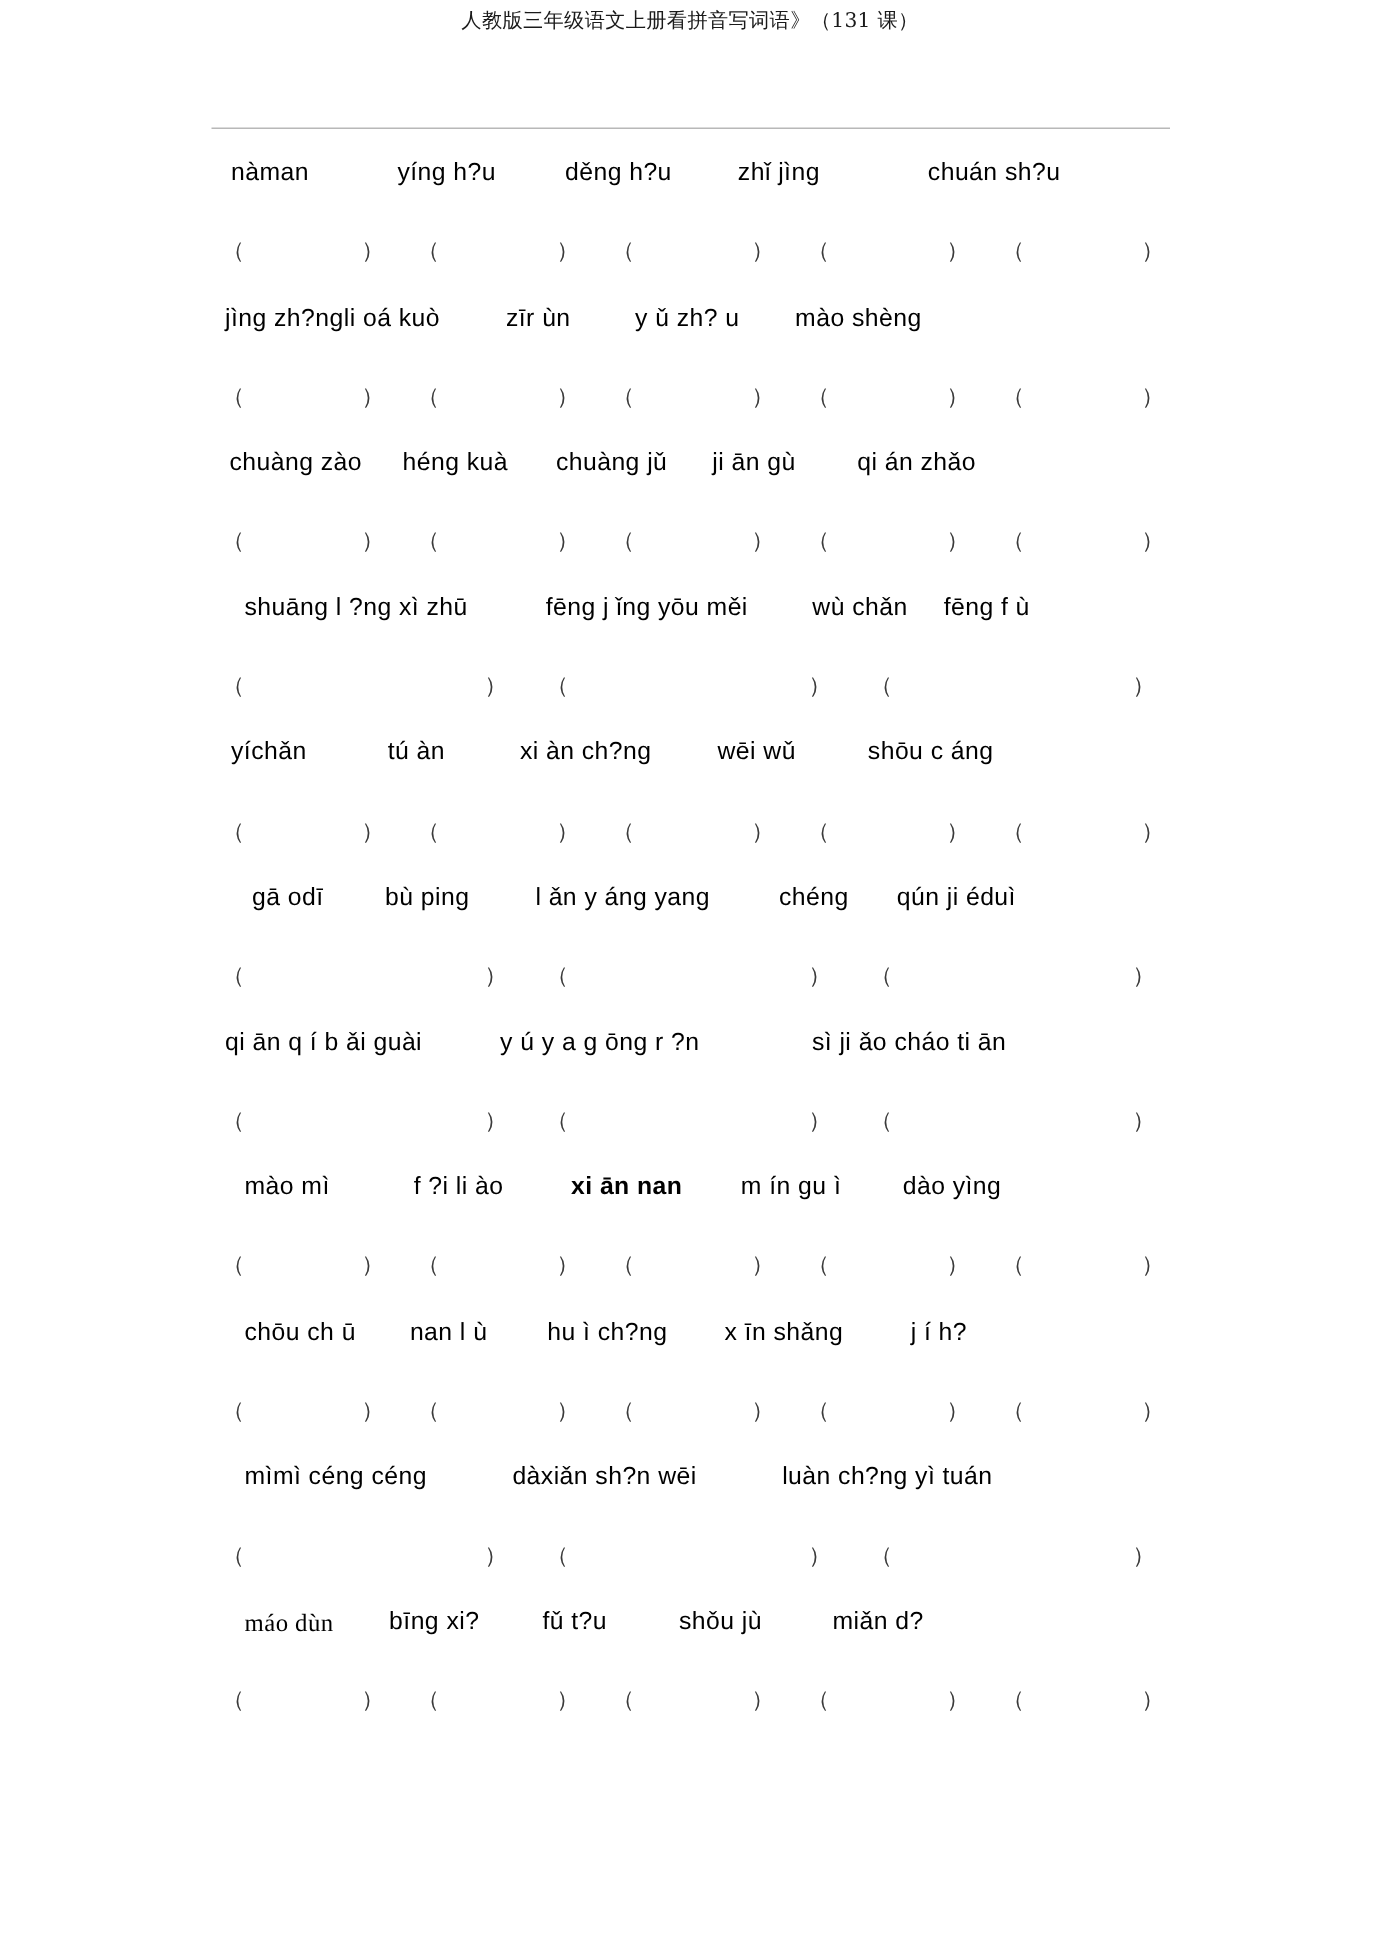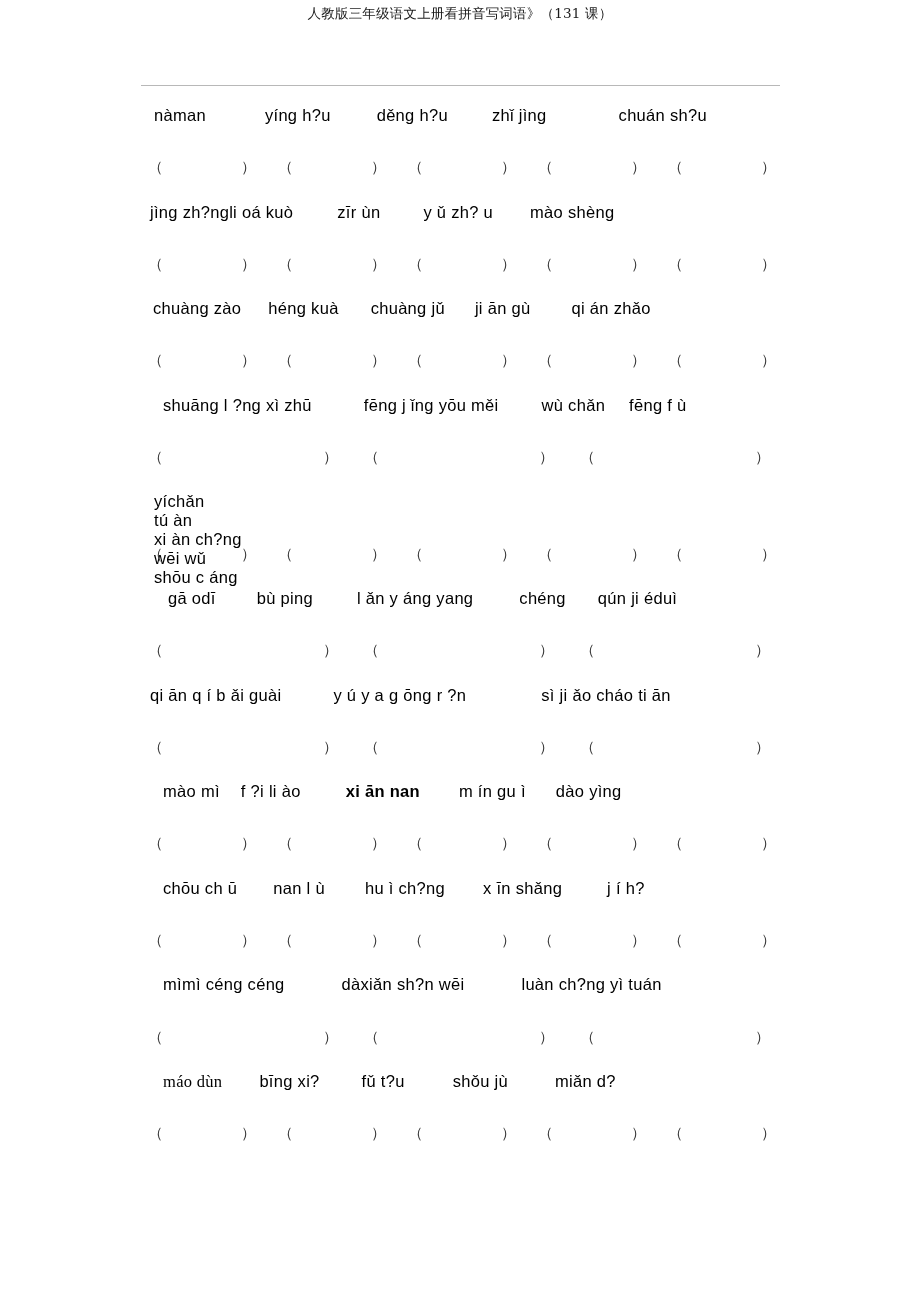--- a/index.html
+++ b/index.html
@@ -91,41 +91,41 @@
   .pl-3 .pinyin-item:nth-child(1) { margin-right: 27px; }
   .pl-3 .pinyin-item:nth-child(2) { margin-right: 32px; }
   .pl-3 .pinyin-item:nth-child(3) { margin-right: 30px; }
   .pl-3 .pinyin-item:nth-child(4) { margin-right: 41px; }
 
   .pl-4  { padding-left: 22px; }
   .pl-4 .pinyin-item:nth-child(1) { margin-right: 52px; }
   .pl-4 .pinyin-item:nth-child(2) { margin-right: 43px; }
   .pl-4 .pinyin-item:nth-child(3) { margin-right: 24px; }
 
-  .pl-5  { padding-left: 13px; flex-direction: column; }
+  .pl-5  { padding-left: 13px; }
   .pl-5 .pinyin-item:nth-child(1) { margin-right: 54px; }
   .pl-5 .pinyin-item:nth-child(2) { margin-right: 50px; }
   .pl-5 .pinyin-item:nth-child(3) { margin-right: 44px; }
-  .pl-5 .pinyin-item:nth-child(4) { margin-right: 28px; }
+  .pl-5 .pinyin-item:nth-child(4) { margin-right: 48px; }
 
   .pl-6  { padding-left: 27px; }
   .pl-6 .pinyin-item:nth-child(1) { margin-right: 41px; }
   .pl-6 .pinyin-item:nth-child(2) { margin-right: 44px; }
   .pl-6 .pinyin-item:nth-child(3) { margin-right: 46px; }
   .pl-6 .pinyin-item:nth-child(4) { margin-right: 32px; }
 
   .pl-7  { padding-left: 9px; }
   .pl-7 .pinyin-item:nth-child(1) { margin-right: 52px; }
   .pl-7 .pinyin-item:nth-child(2) { margin-right: 75px; }
 
   .pl-8  { padding-left: 22px; }
-  .pl-8 .pinyin-item:nth-child(1) { margin-right: 21px; }
+  .pl-8 .pinyin-item:nth-child(1) { margin-right: 56px; }
   .pl-8 .pinyin-item:nth-child(2) { margin-right: 45px; }
   .pl-8 .pinyin-item:nth-child(3) { margin-right: 39px; font-weight: bold; }
-  .pl-8 .pinyin-item:nth-child(4) { margin-right: 30px; text-align: right; }
+  .pl-8 .pinyin-item:nth-child(4) { margin-right: 41px; text-align: right; }
 
   .pl-9  { padding-left: 22px; }
   .pl-9 .pinyin-item:nth-child(1) { margin-right: 36px; }
   .pl-9 .pinyin-item:nth-child(2) { margin-right: 40px; }
   .pl-9 .pinyin-item:nth-child(3) { margin-right: 38px; }
   .pl-9 .pinyin-item:nth-child(4) { margin-right: 45px; }
 
   .pl-10 { padding-left: 22px; }
   .pl-10 .pinyin-item:nth-child(1) { margin-right: 57px; }
   .pl-10 .pinyin-item:nth-child(2) { margin-right: 57px; }

